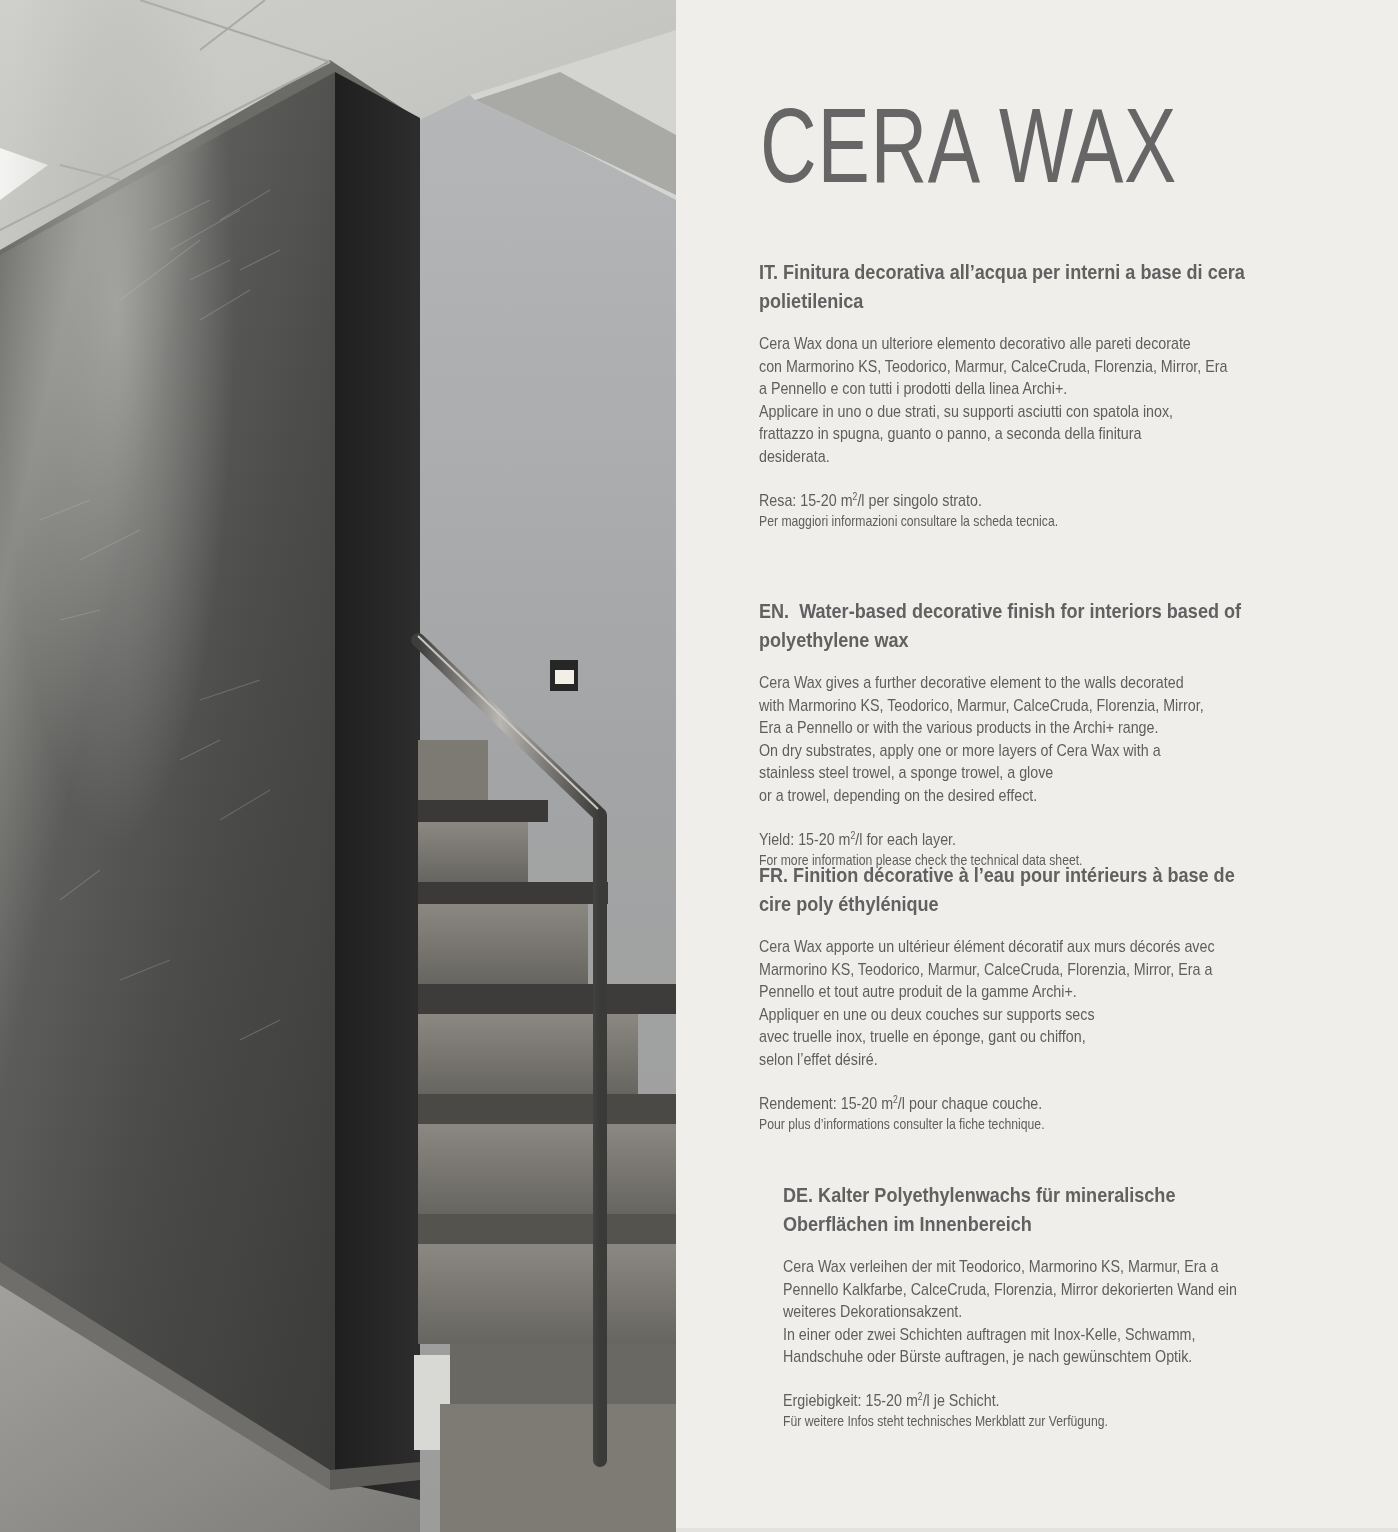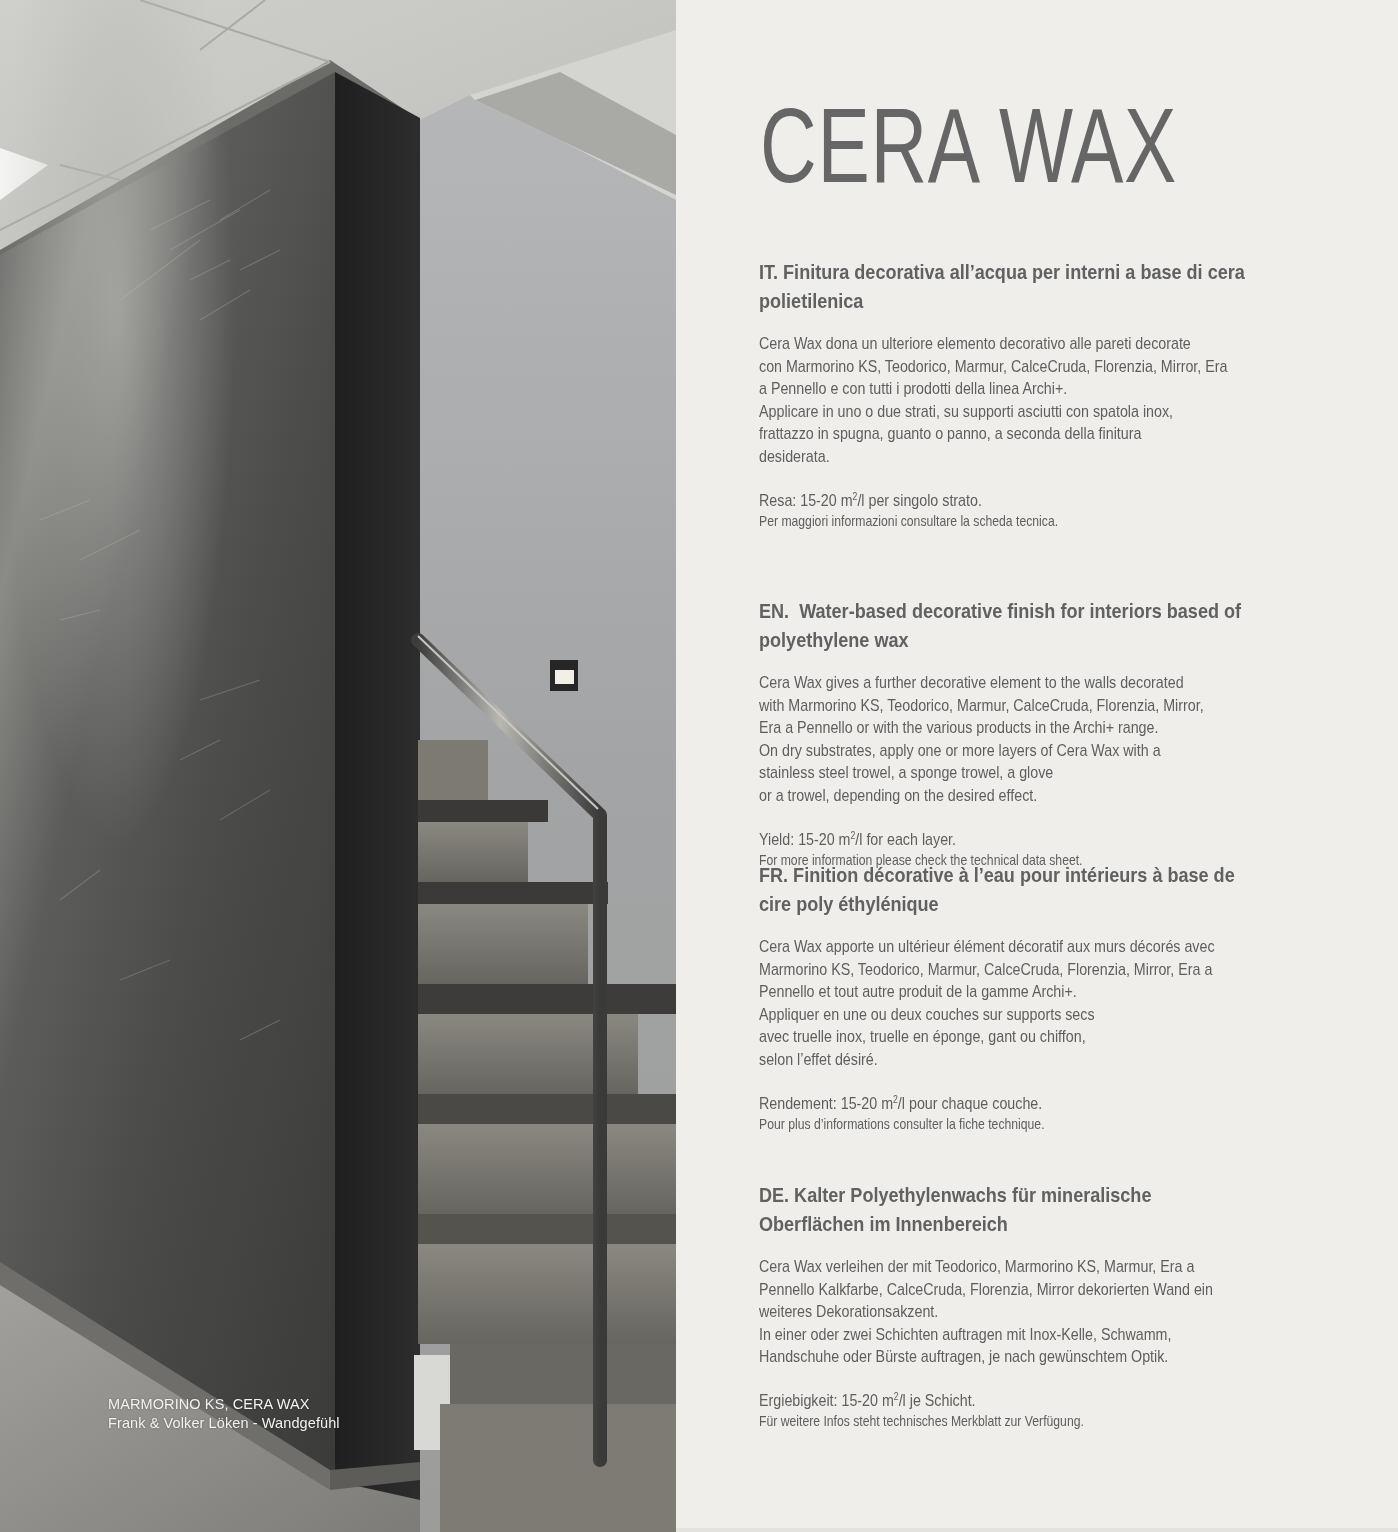--- a/index.html
+++ b/index.html
@@ -119,24 +119,20 @@
       <rect x="440" y="1404" width="236" height="128" fill="#7e7b75"></rect>
     </g>
 
     <rect x="550" y="660" width="28" height="31" fill="#262626"></rect>
     <rect x="555" y="670" width="19" height="14" fill="#f2efe6"></rect>
 
     <path d="M418 640 L600 815 L600 1460" stroke="url(#gRail)" stroke-width="14" fill="none" stroke-linejoin="round" stroke-linecap="round"></path>
     <path d="M418 636 L598 809" stroke="#c9c7c2" stroke-width="2" fill="none"></path>
   </svg>
 
-  <div class="caption">
-    <div>MARMORINO KS, CERA WAX</div>
-    <div>Frank &amp; Volker Löken - Wandgefühl</div>
-  </div>
 </div>
 
 <div class="text-panel"></div>
 <div class="bottom-line"></div>
 
 <h1 class="title">CERA WAX</h1>
 
 <section class="section" style="top:258px;">
   <div class="sec-head">
     <div>IT. Finitura decorativa all’acqua per interni a base di cera</div>
@@ -181,21 +177,21 @@
     <div>Marmorino KS, Teodorico, Marmur, CalceCruda, Florenzia, Mirror, Era a</div>
     <div>Pennello et tout autre produit de la gamme Archi+.</div>
     <div>Appliquer en une ou deux couches sur supports secs</div>
     <div>avec truelle inox, truelle en éponge, gant ou chiffon,</div>
     <div>selon l’effet désiré.</div>
   </div>
   <div class="sec-yield"><span>Rendement: 15-20 m</span><sup>2</sup><span>/l pour chaque couche.</span></div>
   <div class="sec-note">Pour plus d’informations consulter la fiche technique.</div>
 </section>
 
-<section class="section" style="top:1181px;">
+<section class="section" style="top:1181px;margin-left:24px;">
   <div class="sec-head">
     <div>DE. Kalter Polyethylenwachs für mineralische</div>
     <div>Oberflächen im Innenbereich</div>
   </div>
   <div class="sec-body">
     <div>Cera Wax verleihen der mit Teodorico, Marmorino KS, Marmur, Era a</div>
     <div>Pennello Kalkfarbe, CalceCruda, Florenzia, Mirror dekorierten Wand ein</div>
     <div>weiteres Dekorationsakzent.</div>
     <div>In einer oder zwei Schichten auftragen mit Inox-Kelle, Schwamm,</div>
     <div>Handschuhe oder Bürste auftragen, je nach gewünschtem Optik.</div>

